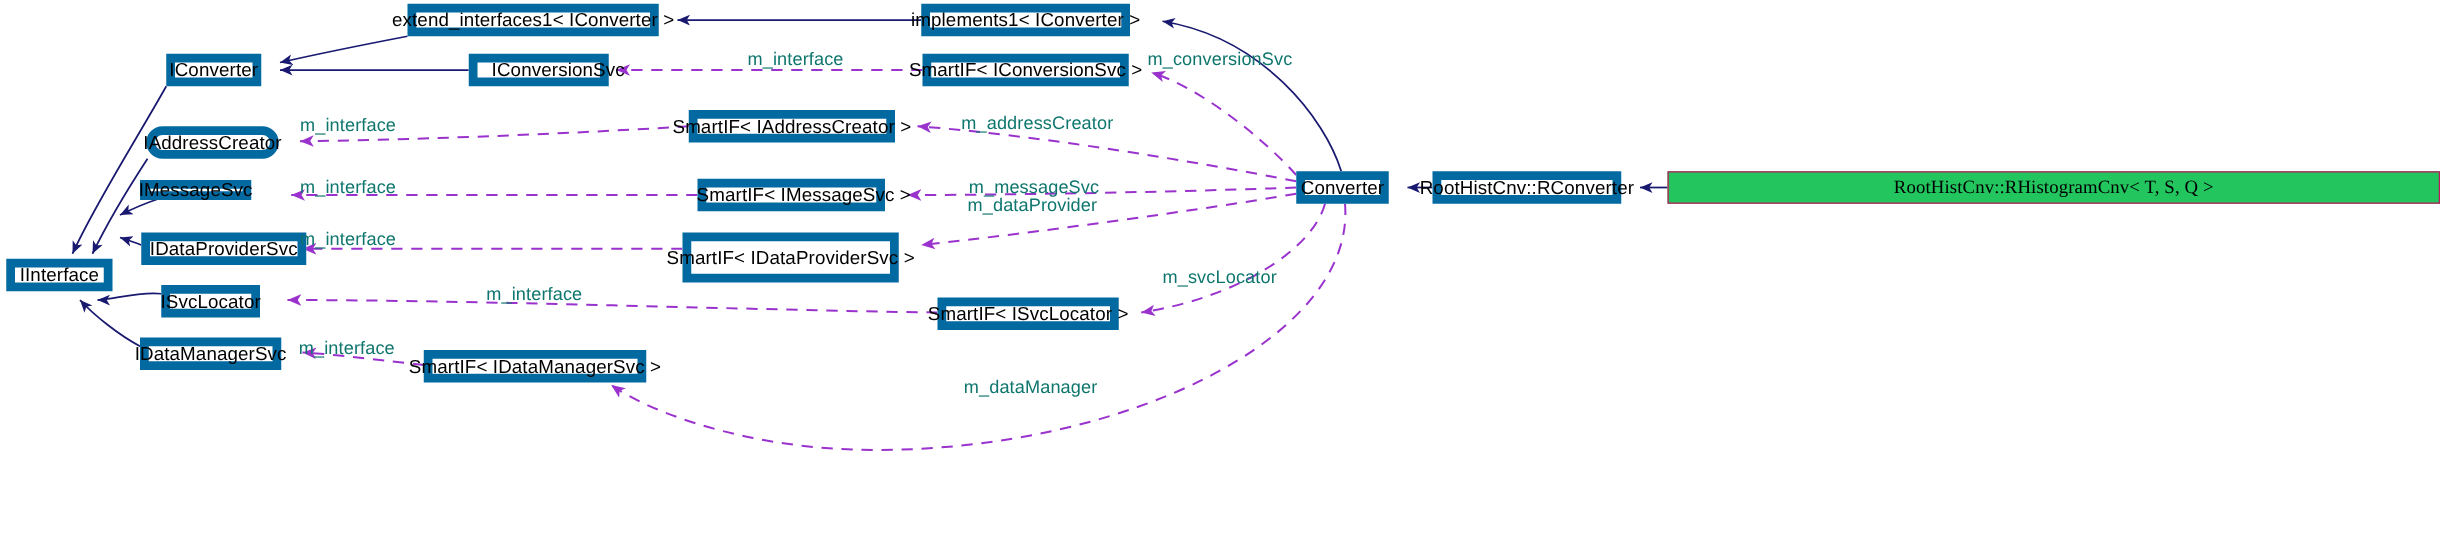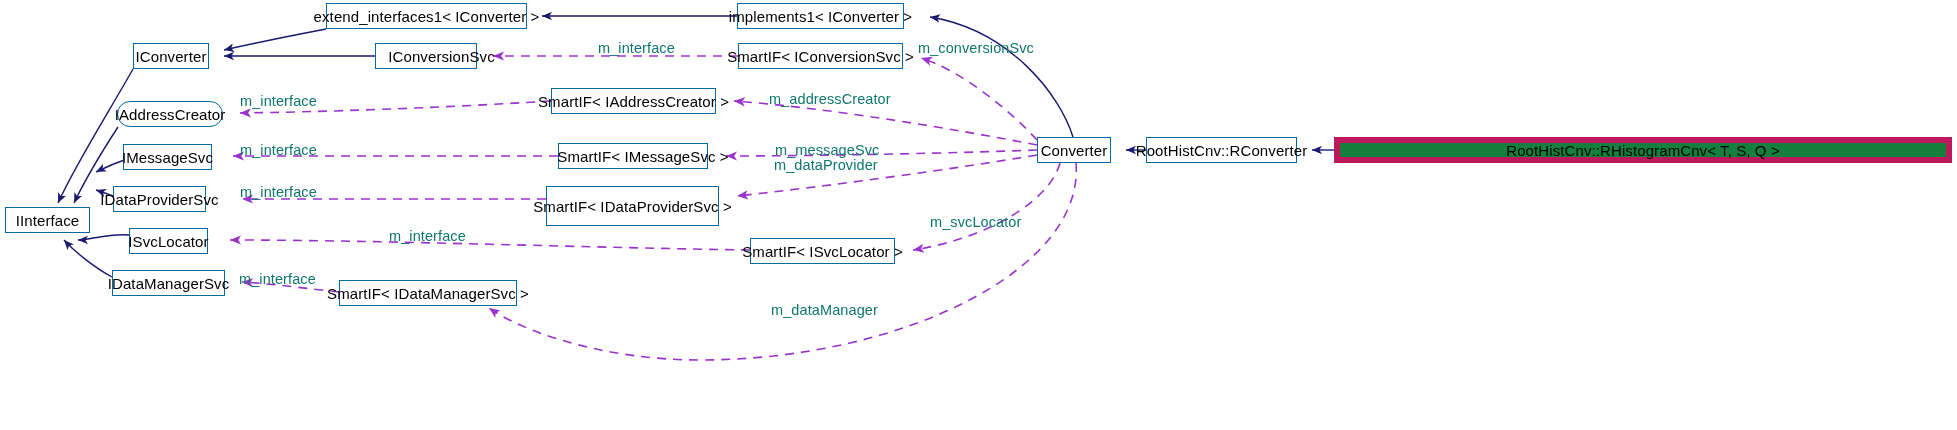--- a/index.html
+++ b/index.html
@@ -22,35 +22,36 @@
     position: absolute;
     left: 0;
     top: 0;
     width: 1957px;
     height: 430px;
     pointer-events: none;
   }
   .node {
     position: absolute;
     box-sizing: border-box;
-    border: 1px solid #0369a1;
+    border: 7px solid #0369a1;
     background: #ffffff;
     color: #000000;
     font-size: 15px;
     line-height: 1;
     display: flex;
     align-items: center;
     justify-content: center;
     white-space: nowrap;
     padding: 0 7px;
     letter-spacing: 0.1px;
   }
   .node.highlight {
-    background: #15803d;
-    border: 6px solid #be185d;
+    background: #22c55e;
+    border: 1px solid #be185d;
+    font-family: Liberation Serif, serif;
   }
   .edge-label {
     position: absolute;
     font-size: 14.5px;
     line-height: 1;
     color: #0f766e;
     white-space: nowrap;
     background: transparent;
     letter-spacing: 0.1px;
   }
@@ -127,36 +128,36 @@
 
   <div class="node" style="left:5px;  top:207px; width:85px;  height:26px;">
     <span>IInterface</span>
   </div>
   <div class="node" style="left:133px; top:43px;  width:76px;  height:26px;">
     <span>IConverter</span>
   </div>
   <div class="node" style="left:117px; top:101px; width:106px; height:26px;border-radius:13px;">
     <span>IAddressCreator</span>
   </div>
-  <div class="node" style="left:123px; top:144px; width:89px;  height:26px;">
+  <div class="node" style="left:112px; top:144px; width:89px;  height:16px;">
     <span>IMessageSvc</span>
   </div>
-  <div class="node" style="left:113px; top:186px; width:93px; height:26px;">
+  <div class="node" style="left:113px; top:186px; width:132px; height:26px;">
     <span>IDataProviderSvc</span>
   </div>
   <div class="node" style="left:129px; top:228px; width:79px;  height:26px;">
     <span>ISvcLocator</span>
   </div>
   <div class="node" style="left:112px; top:270px; width:113px; height:26px;">
     <span>IDataManagerSvc</span>
   </div>
   <div class="node" style="left:326px; top:3px;   width:201px; height:26px;">
     <span>extend_interfaces1&lt; IConverter &gt;</span>
   </div>
-  <div class="node" style="left:375px; top:43px;  width:102px; height:26px;padding-left:38px;">
+  <div class="node" style="left:375px; top:43px;  width:112px; height:26px;padding-left:38px;">
     <span>IConversionSvc</span>
   </div>
   <div class="node" style="left:551px; top:88px;  width:165px; height:26px;">
     <span>SmartIF&lt; IAddressCreator &gt;</span>
   </div>
   <div class="node" style="left:558px; top:143px; width:150px; height:26px;padding-left:27px;">
     <span>SmartIF&lt; IMessageSvc &gt;</span>
   </div>
   <div class="node" style="left:546px; top:186px; width:173px; height:40px;">
     <span>SmartIF&lt; IDataProviderSvc &gt;</span>

